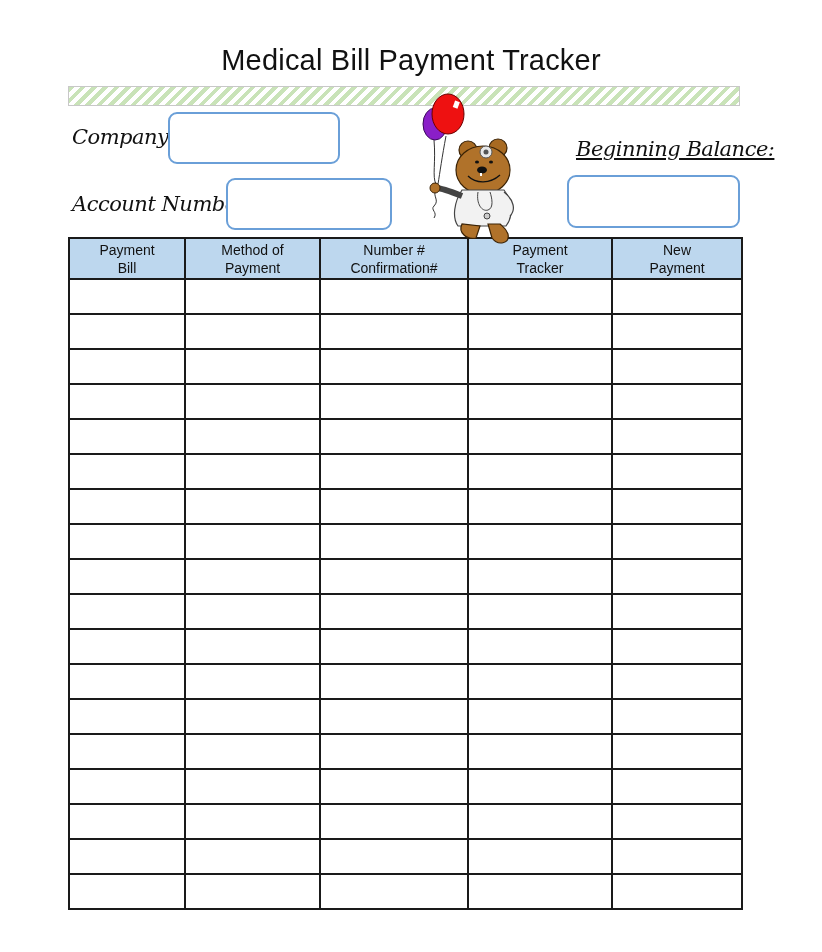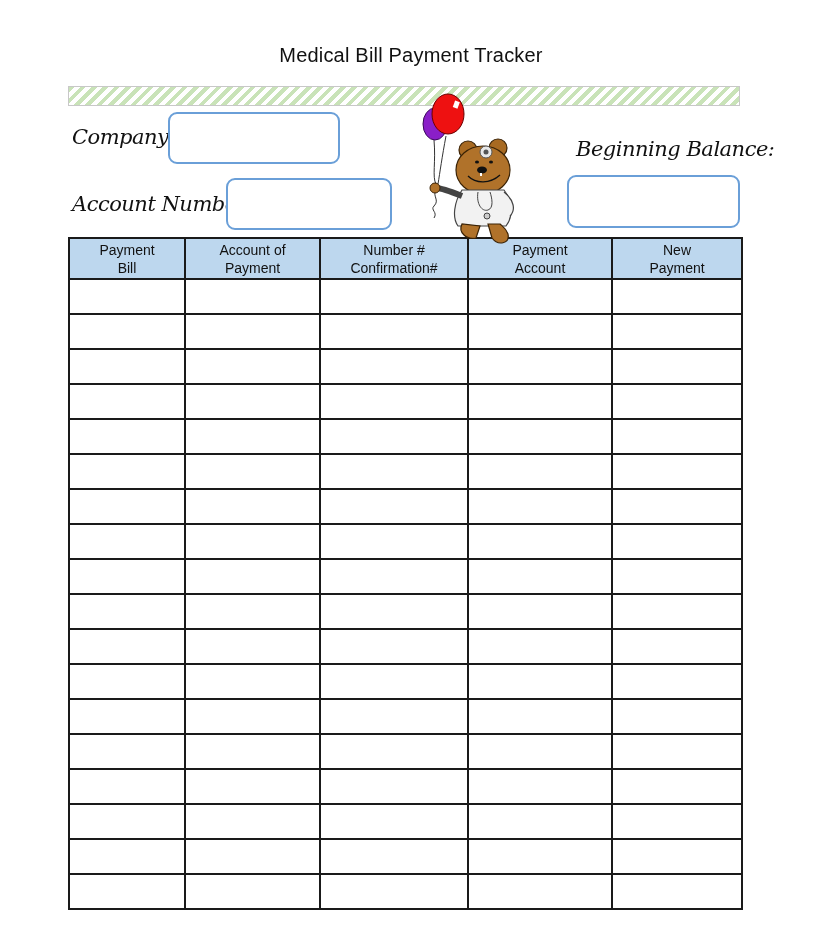--- a/index.html
+++ b/index.html
@@ -1,27 +1,27 @@
 <!DOCTYPE html>
 <html><head>
   <meta charset="utf-8">
   <style>
     html, body { margin: 0; padding: 0; background: #ffffff; }
     body { width: 822px; height: 952px; position: relative; overflow: hidden; font-family: "Liberation Sans", sans-serif; }
     .abs { position: absolute; }
-    .title { left: 0; top: 44px; width: 822px; text-align: center; font-size: 20px; color: #111; letter-spacing: 0.2px; }
+    .title { left: 0; top: 44px; width: 822px; text-align: center; font-size: 29px; color: #111; letter-spacing: 0.2px; }
     .stripe-bar {
       left: 68px; top: 86px; width: 670px; height: 18px;
       border: 1px solid #c8c8c8;
       background: repeating-linear-gradient(135deg, #c9e3b8 0px, #c9e3b8 4px, #ffffff 4px, #ffffff 8px);
     }
     .script-label { font-family: "DejaVu Serif", serif; font-style: italic; color: #111; font-size: 21px; letter-spacing: -0.5px; }
     .lbl-company { left: 72px; top: 125px; }
     .lbl-account { left: 72px; top: 192px; }
-    .lbl-balance { left: 576px; top: 137px; }
+    .lbl-balance { left: 576px; top: 137px; text-decoration: underline; }
     .field-box { border: 2px solid #6a9fd8; border-radius: 9px; background: #fff; box-sizing: border-box; }
     .box-company { left: 168px; top: 112px; width: 172px; height: 52px; }
     .box-account { left: 226px; top: 178px; width: 166px; height: 52px; }
     .box-balance { left: 567px; top: 175px; width: 173px; height: 53px; }
     .mascot { left: 418px; top: 92px; width: 112px; height: 156px; z-index: 5; }
     table.tracker {
       position: absolute; left: 68px; top: 237px; width: 673px;
       border-collapse: collapse; table-layout: fixed;
     }
     table.tracker th, table.tracker td { border: 2px solid #1a1a1a; padding: 0; }
@@ -97,30 +97,30 @@
       <col style="width:144px">
       <col style="width:130px">
   </colgroup>
   <thead>
     <tr>
       <th>
           <span class="th-line">Payment</span>
           <span class="th-line">Bill</span>
         </th>
       <th>
-          <span class="th-line">Account of</span>
+          <span class="th-line">Method of</span>
           <span class="th-line">Payment</span>
         </th>
       <th>
           <span class="th-line">Number #</span>
           <span class="th-line">Confirmation#</span>
         </th>
       <th>
           <span class="th-line">Payment</span>
-          <span class="th-line">Account</span>
+          <span class="th-line">Tracker</span>
         </th>
       <th>
           <span class="th-line">New</span>
           <span class="th-line">Payment</span>
         </th>
     </tr>
   </thead>
   <tbody id="tracker-body">
       <tr>
         <td></td>

